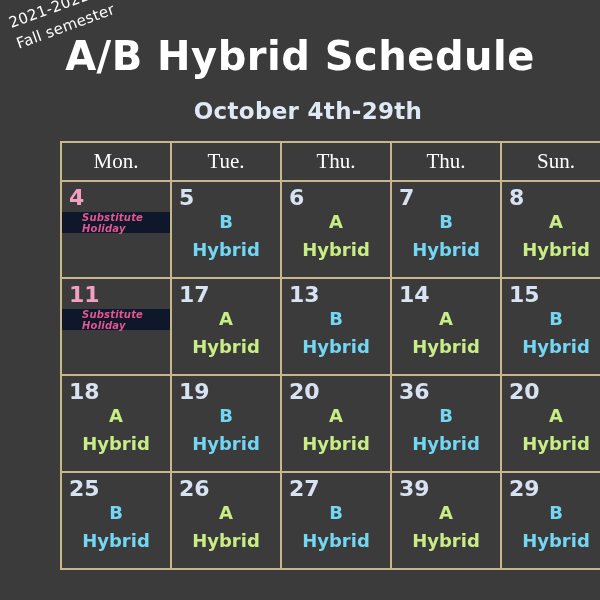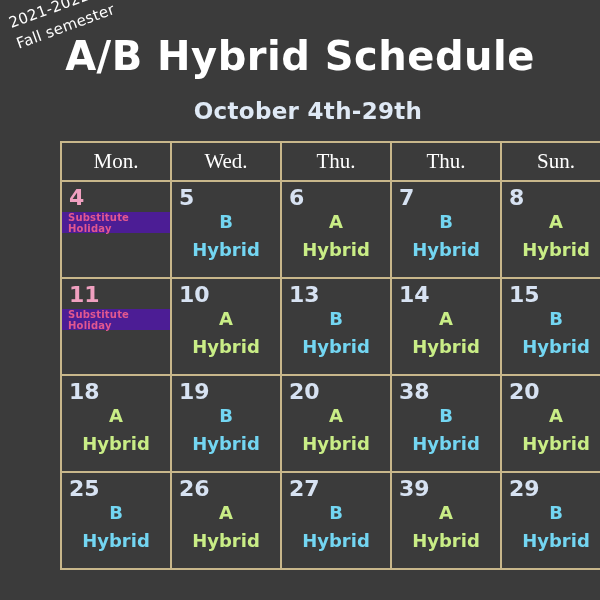--- a/index.html
+++ b/index.html
@@ -112,47 +112,48 @@
 
   .group-A { color: #c9ed86; }
   .group-B { color: #73d6f2; }
 
   .holiday-banner {
     position: absolute;
     left: 0;
     right: 0;
     top: 30px;
     height: 21px;
-    background: #4c1d95;
+    background: #0f172a;
     color: #e2578f;
     font-size: 10px;
     font-weight: bold;
     display: flex;
     align-items: center;
-    padding-left: 6px;
+    padding-left: 20px;
     box-sizing: border-box;
     letter-spacing: 0.2px;
+    font-style: italic;
   }
 </style>
 </head>
 <body>
 
 <div id="semester-stamp">
   <span class="stamp-line">2021-2022</span>
   <span class="stamp-line">Fall semester</span>
 </div>
 
 <div id="page-title">A/B Hybrid Schedule</div>
 <div id="page-subtitle">October 4th-29th</div>
 
 <table id="calendar">
   <thead>
     <tr id="header-row">
         <th>Mon.</th>
-        <th>Wed.</th>
+        <th>Tue.</th>
         <th>Thu.</th>
         <th>Thu.</th>
         <th>Sun.</th>
       </tr>
   </thead>
   <tbody id="calendar-body">
       <tr>
         <td>
           <span class="day-number holiday-number">4</span>
           <div class="holiday-banner">Substitute Holiday</div>
@@ -185,21 +186,21 @@
             <span class="hybrid-word">Hybrid</span>
           </div>
         </td>
       </tr>
       <tr>
         <td>
           <span class="day-number holiday-number">11</span>
           <div class="holiday-banner">Substitute Holiday</div>
         </td>
         <td>
-          <span class="day-number">10</span>
+          <span class="day-number">17</span>
           <div class="hybrid-block group-A">
             <span class="group-letter">A</span>
             <span class="hybrid-word">Hybrid</span>
           </div>
         </td>
         <td>
           <span class="day-number">13</span>
           <div class="hybrid-block group-B">
             <span class="group-letter">B</span>
             <span class="hybrid-word">Hybrid</span>
@@ -236,21 +237,21 @@
           </div>
         </td>
         <td>
           <span class="day-number">20</span>
           <div class="hybrid-block group-A">
             <span class="group-letter">A</span>
             <span class="hybrid-word">Hybrid</span>
           </div>
         </td>
         <td>
-          <span class="day-number">38</span>
+          <span class="day-number">36</span>
           <div class="hybrid-block group-B">
             <span class="group-letter">B</span>
             <span class="hybrid-word">Hybrid</span>
           </div>
         </td>
         <td>
           <span class="day-number">20</span>
           <div class="hybrid-block group-A">
             <span class="group-letter">A</span>
             <span class="hybrid-word">Hybrid</span>

